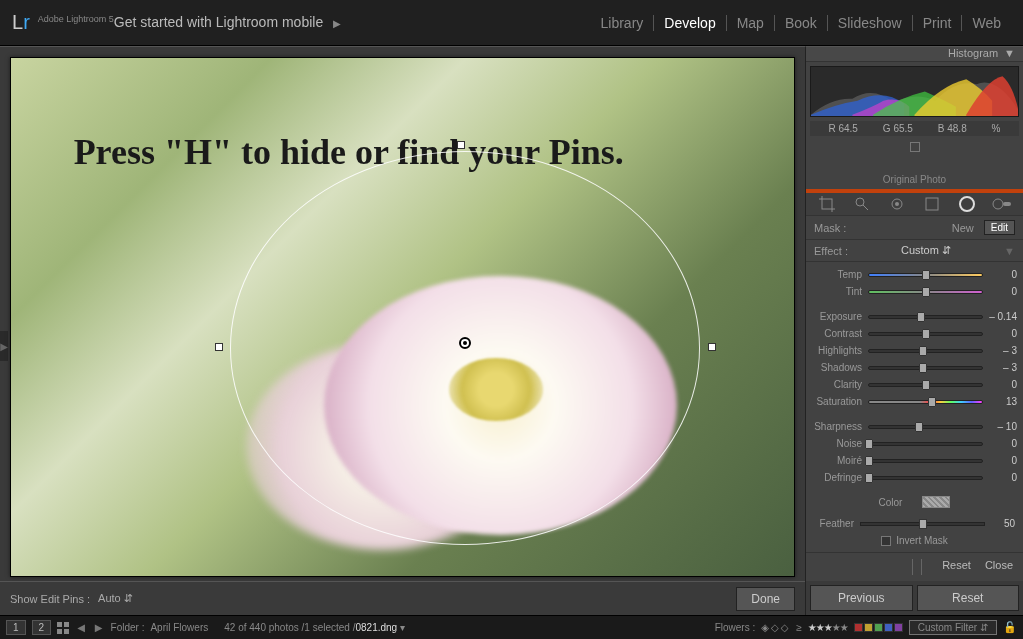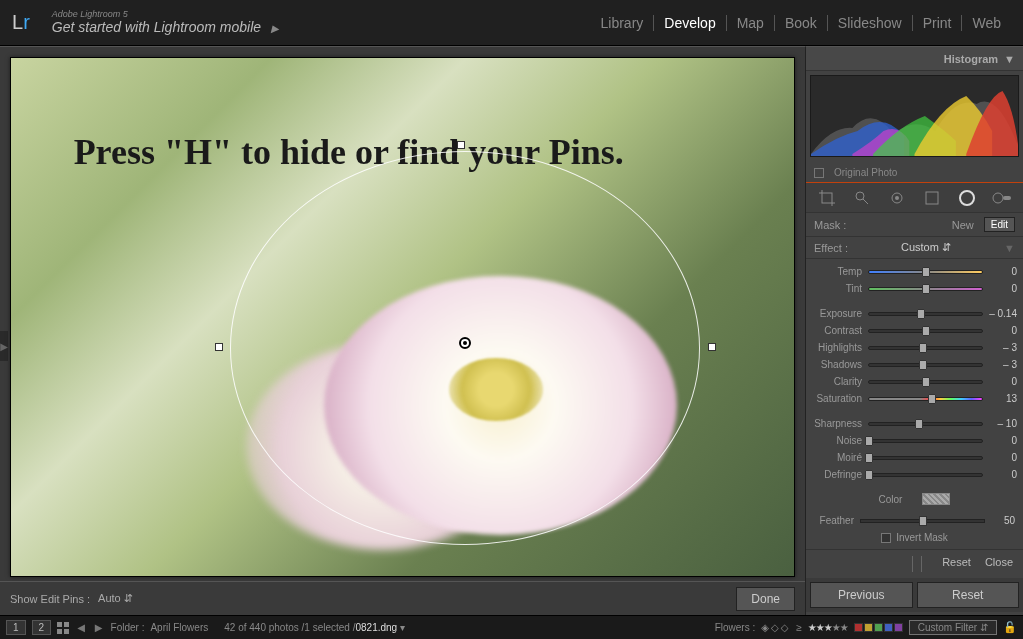--- a/index.html
+++ b/index.html
@@ -14,23 +14,23 @@
     --border: #222222;
     --slider-track: #333333;
     --accent: #888888;
   }
   * { box-sizing: border-box; margin: 0; padding: 0; font-family: "Segoe UI", Tahoma, sans-serif; }
   html, body { width: 1023px; height: 639px; overflow: hidden; background: var(--bg-darkest); color: var(--text-light); }
   body { display: flex; flex-direction: column; }
 
   
   .topbar { height: 46px; background: #202020; display: flex; align-items: center; padding: 0 12px; border-bottom: 1px solid #000; }
-  .logo { font-weight: 300; font-size: 20px; color: #ccc; margin-right: 22px; }
+  .logo { font-weight: 300; font-size: 20px; color: #ccc; margin-right: 8px; }
   .logo b { color: #3fa9f5; font-weight: 400;}
-  .title-block { display:flex; flex-direction:column; line-height:1.1;font-style:italic; }
+  .title-block { display:flex; flex-direction:row; line-height:1.1; }
   .title-small { font-size: 9px; color: #888; }
   .title-main { font-size: 14px; color: #bbb; }
   .title-arrow { margin-left:6px; font-size:10px; color:#888;}
   .modules { margin-left:auto; display:flex; gap: 0; align-items:center;}
   .module { font-size: 14px; color: #888; padding: 0 10px; cursor:pointer; border-right:1px solid #555;text-align:center;}
   .module:last-child{border:none;}
   .module.active { color: #fff; font-weight: 500; }
 
   
   .main { flex:1; display:flex; min-height:0;}
@@ -45,25 +45,25 @@
   .radial-dot {position:absolute; width:8px;height:8px;background:#fff;border:1px solid #333;}
   .radial-center {position:absolute; top:55%;left:58%;width:12px;height:12px;border:2px solid #000;border-radius:50%;background:#fff; transform:translate(-50%,-50%);}
   .radial-center::after{content:'';position:absolute;top:2px;left:2px;width:4px;height:4px;background:#000;border-radius:50%;}
 
   .canvas-footer { position:absolute; bottom:0; left:0; right:0; height:34px; background:#3a3a3a; display:flex; align-items:center; padding:0 10px; border-top:1px solid #555; gap:8px;}
   .canvas-footer .done { margin-left:auto; padding:4px 14px; background:#555; border:1px solid #222; color:#ccc; font-size:12px;}
   .footer-label {font-size:11px;color:#aaa;}
 
   
   .right-panel { width:218px; background:#424242; display:flex; flex-direction:column; border-left:1px solid #222; border-top:1px solid #555;}
-  .panel-header { height:24px; display:flex; align-items:center; justify-content:flex-end; padding:0 8px; font-size:11px; color:#aaa; background:#484848; gap:6px; border-bottom:1px solid #333;font-weight:bold;}
+  .panel-header { height:24px; display:flex; align-items:flex-start; justify-content:flex-end; padding:0 8px; font-size:11px; color:#aaa; background:#484848; gap:6px; border-bottom:1px solid #333;}
   .histogram { height:82px; background:#2a2a2a; margin:4px; border:1px solid #1a1a1a; position:relative; overflow:hidden;}
   .histo-svg {width:100%;height:100%;}
   .rgb-readout {display:flex; justify-content:space-around; font-size:10px; color:#aaa; padding:2px 6px; background:#3a3a3a; margin:0 4px;}
-  .orig-row{display:flex;align-items:center;gap:10px;font-size:10px;color:#888;padding:4px 8px;border-bottom:1px solid #c2410c;margin-top:2px;}
+  .orig-row{display:flex;align-items:center;gap:22px;font-size:10px;color:#888;padding:4px 8px;border-bottom:4px solid #c2410c;margin-top:2px;flex-direction:column;}
   .orig-row .box{width:10px;height:10px;border:1px solid #777;}
 
   .tool-strip {height:30px;background:#3e3e3e;display:flex;align-items:center;justify-content:space-around;border-bottom:1px solid #333;padding:0 4px;}
   .tool {width:22px;height:22px;display:flex;align-items:center;justify-content:center;color:#888;font-size:14px;}
   .tool.active{color:#ddd;}
 
   .mask-row{display:flex;align-items:center;padding:4px 8px;font-size:11px;color:#999;border-bottom:1px solid #333;justify-content:space-between;}
   .mask-row .edit{color:#fff;background:#555;padding:1px 6px;font-size:10px;border:1px solid #222;}
 
   .effect-header{display:flex;align-items:center;padding:4px 8px;font-size:11px;color:#999;justify-content:space-between;border-bottom:1px solid #333;}
@@ -164,20 +164,26 @@
     </div>
     <div class="histogram">
       <svg class="histo-svg" viewBox="0 0 200 80" preserveAspectRatio="none">
         <path d="M0,78 Q20,50 40,52 Q60,30 80,58 Q100,40 120,55 Q140,20 160,28 Q180,15 200,70 L200,80 L0,80 Z" fill="#6a6a6a" opacity="0.6"></path>
         <path d="M0,78 Q25,60 45,55 Q70,35 90,60 L90,80 L0,80 Z" fill="#3060cc" opacity="0.8"></path>
         <path d="M40,78 Q60,65 70,55 Q85,48 95,65 L95,80 L40,80 Z" fill="#cc40cc" opacity="0.7"></path>
         <path d="M60,78 Q85,50 110,40 Q130,55 140,65 L140,80 L60,80 Z" fill="#40cc40" opacity="0.7"></path>
         <path d="M100,78 Q125,30 150,20 Q165,35 175,55 L175,80 L100,80 Z" fill="#eecc30" opacity="0.8"></path>
         <path d="M150,78 Q170,20 185,15 Q195,30 200,68 L200,80 L150,80 Z" fill="#dd4030" opacity="0.85"></path>
       </svg>
+    </div>
+    <div class="rgb-readout">
+      <span><span>R</span> <span>64.5</span></span>
+      <span><span>G</span> <span>65.5</span></span>
+      <span><span>B</span> <span>48.8</span></span>
+      <span>%</span>
     </div>
     <div class="orig-row">
       <span class="box"></span>
       <span>Original Photo</span>
     </div>
 
     <div class="tool-strip">
       <span class="tool">
         <svg width="16" height="16" viewBox="0 0 16 16">
             <rect x="3" y="3" width="10" height="10" fill="none" stroke="#888" stroke-width="1"></rect>

